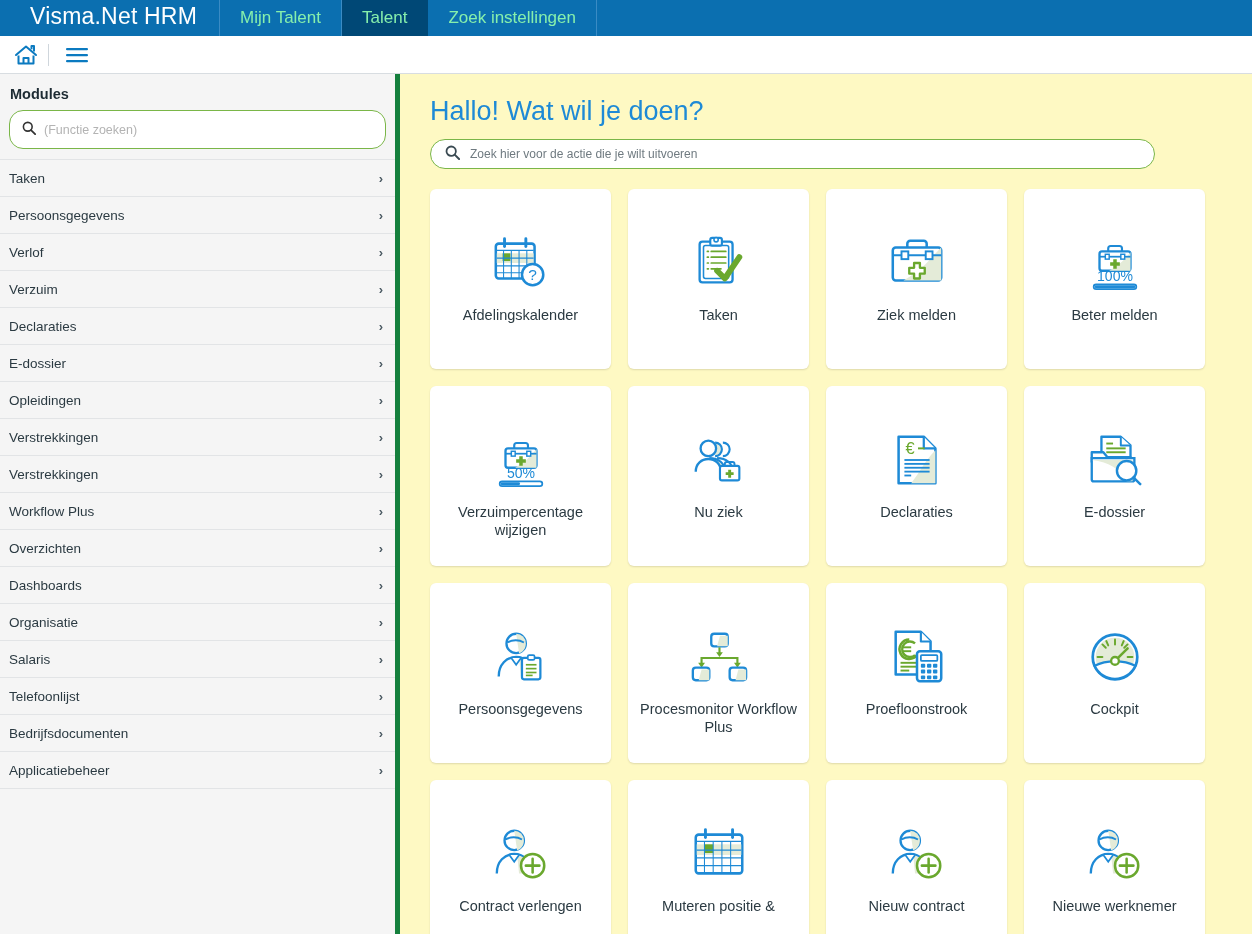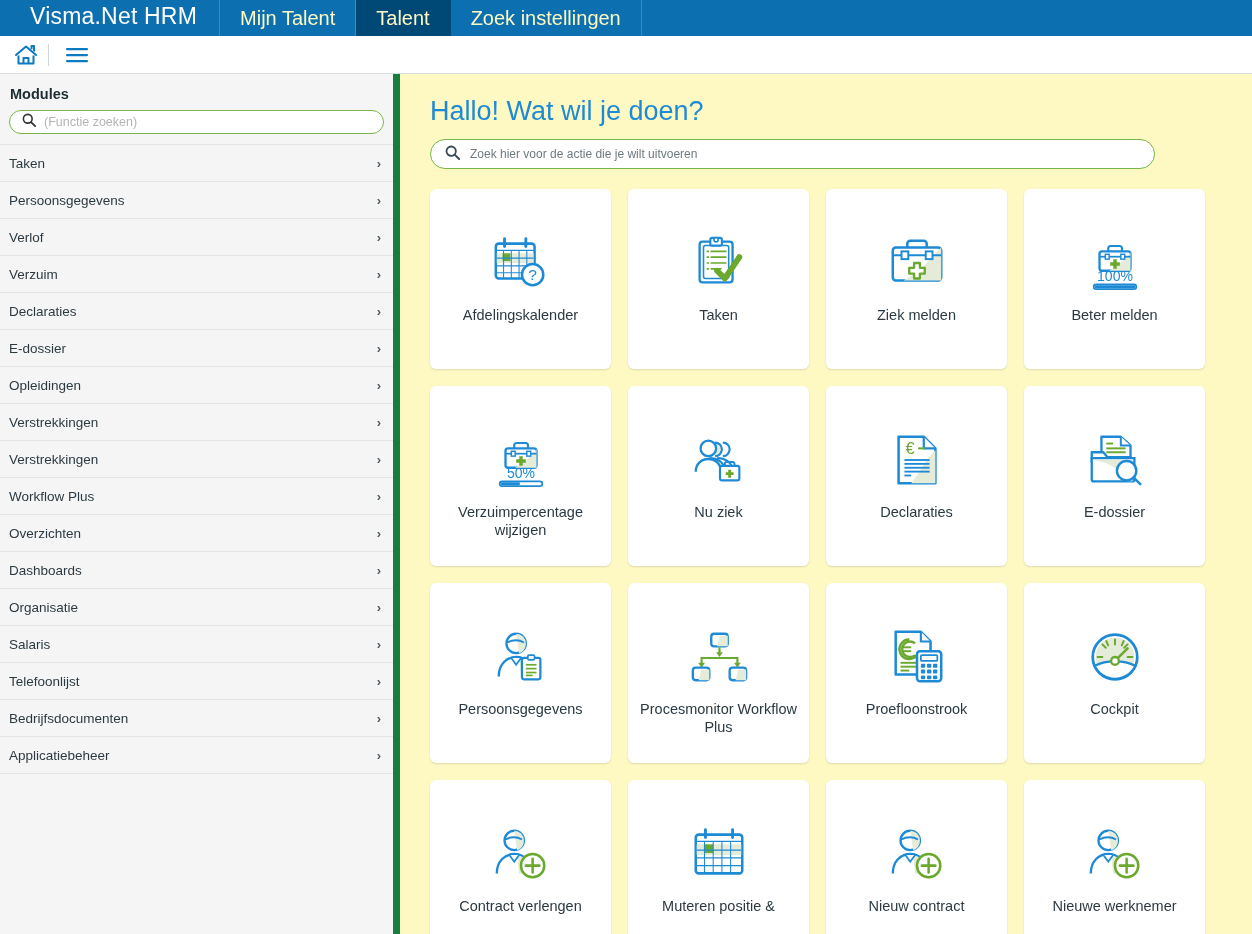--- a/index.html
+++ b/index.html
@@ -23,22 +23,22 @@
     padding: 0 22px 4px 30px;
     font-size: 23px;
     font-weight: 400;
     letter-spacing: .2px;
     border-right: 1px solid #3a8bc4;
     white-space: nowrap;
   }
   .nav-tab {
     display: flex; align-items: center;
     padding: 12px 20px;
-    font-size: 20px;
-    color: #fef9c3;
+    font-size: 17px;
+    color: #86efac;
     border-right: 1px solid #3a8bc4;
     white-space: nowrap;
     cursor: pointer;
   }
   .nav-tab.active { background: #004876; border-right-color: #004876; }
 
   
   .subbar {
     height: 38px;
     background: #ffffff;
@@ -50,32 +50,32 @@
   .icon-btn { display: flex; align-items: center; justify-content: center; width: 32px; height: 30px; cursor: pointer; }
   .vsep { width: 1px; height: 22px; background: #cfd6dc; margin: 0 12px 0 6px; }
 
   
   .body-wrap { display: flex; height: calc(934px - 36px - 38px); }
 
   
   .sidebar {
     width: 400px;
     background: #f5f5f5;
-    border-right: 7px solid #15803d;
+    border-right: 5px solid #15803d;
     display: flex; flex-direction: column;
     overflow: hidden;
   }
   .sidebar-title {
     font-size: 14.5px; font-weight: bold; color: #1d2b33;
     padding: 12px 10px 8px 10px;
   }
   .search-wrap { padding: 0 9px 10px 9px; }
   .search-box {
     display: flex; align-items: center; gap: 8px;
-    height: 24px;
+    height: 39px;
     border: 1px solid #7ab648;
     border-radius: 14px;
     background: #ffffff;
     padding: 0 12px;
   }
   .search-box input {
     border: none; outline: none; flex: 1;
     font-size: 12.5px; font-family: "Liberation Sans", sans-serif;
     color: #333;
     background: transparent;

